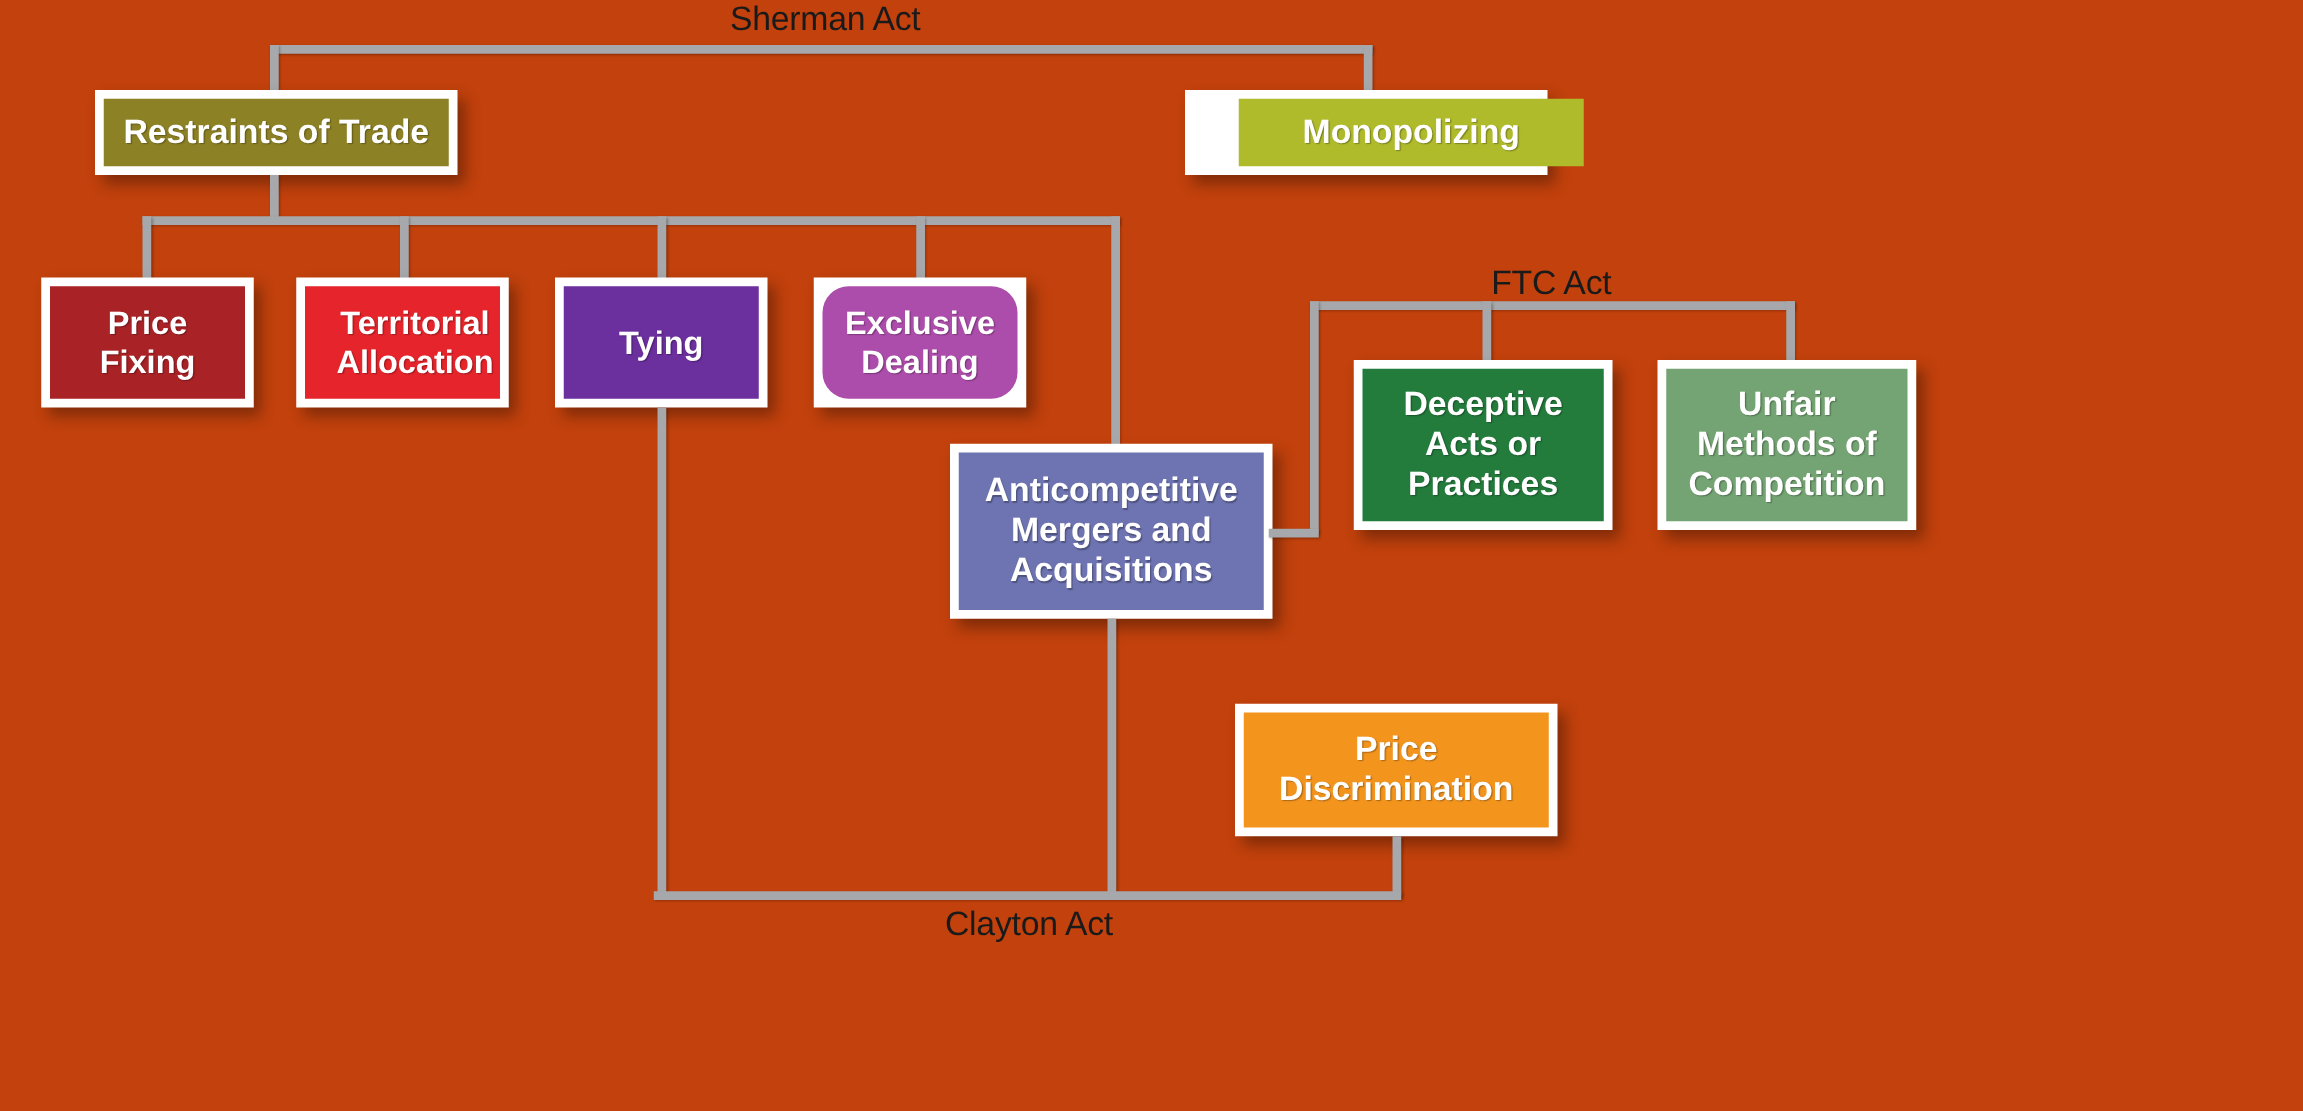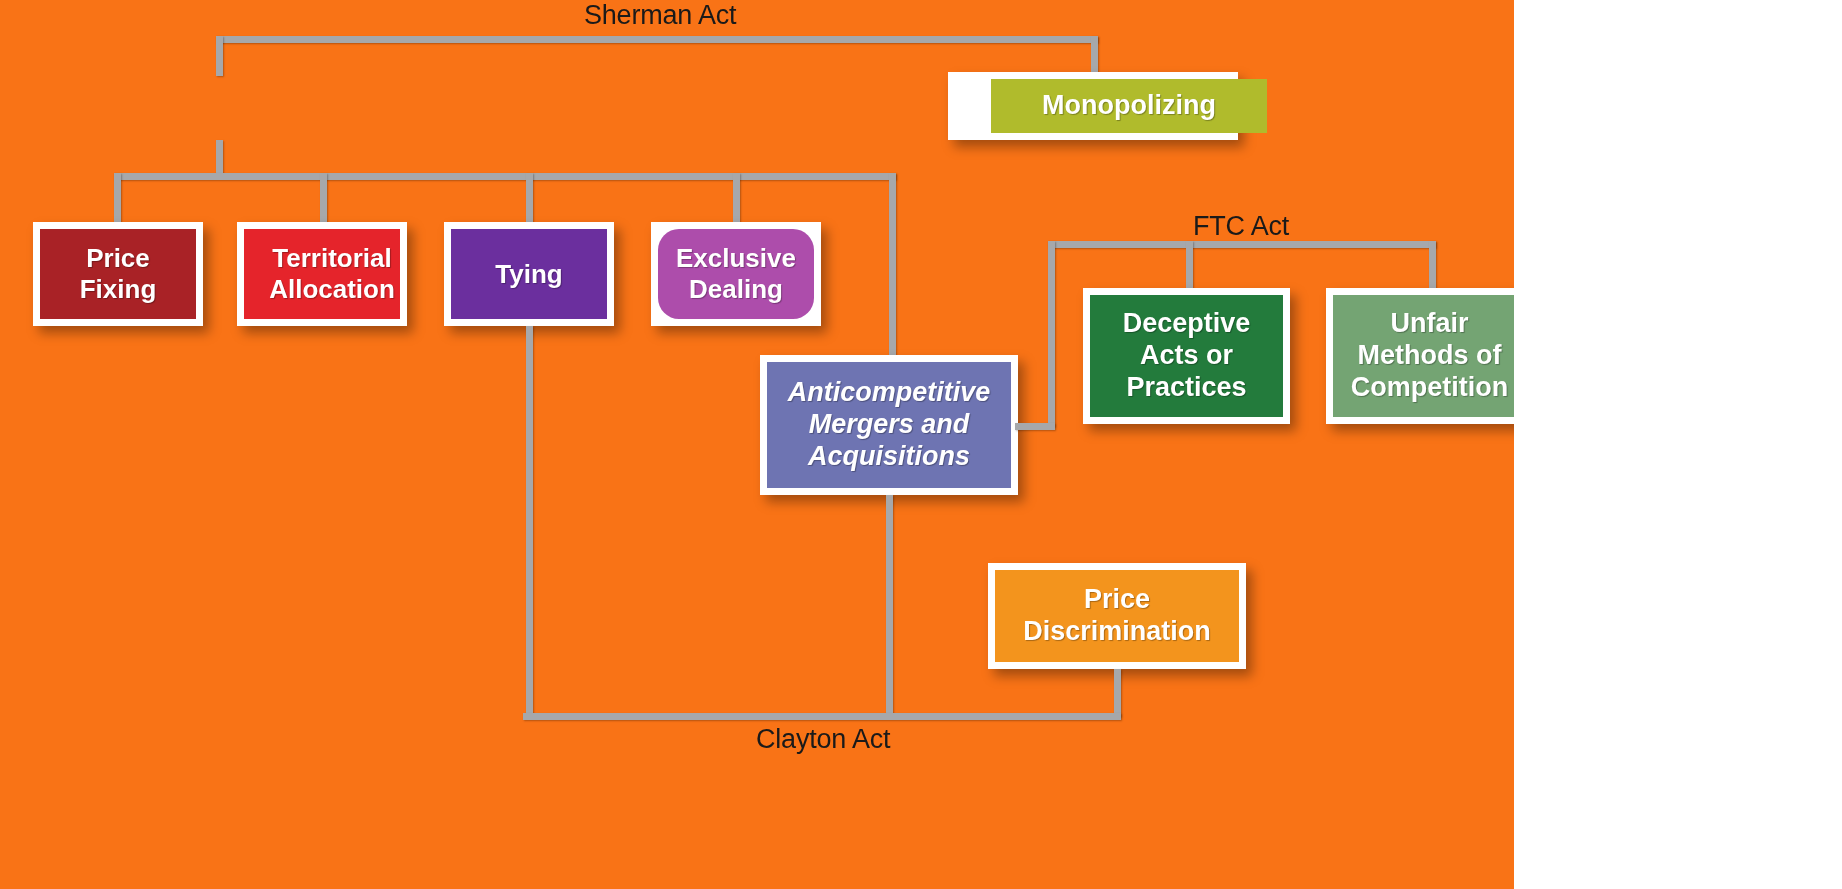--- a/index.html
+++ b/index.html
@@ -5,23 +5,23 @@
   html, body {
     margin: 0;
     padding: 0;
     background: #ffffff;
   }
   body {
     font-family: "Liberation Sans", sans-serif;
   }
   #canvas {
     position: relative;
-    width: 1514px;
+    width: 1842px;
     height: 889px;
-    background: #f97316;
+    background: #c2410c;
     overflow: hidden;
   }
 
   
   .conn {
     position: absolute;
     background: #a6a8ab;
     box-shadow: 1px 1px 2px rgba(0,0,0,0.28);
   }
   .conn.h { height: 7px; }
@@ -69,20 +69,25 @@
 <body>
 
 <div id="canvas">
 
   <div class="act-label" style="left:584px; top:0px;">Sherman Act</div>
 
   <div class="conn h" style="left:216px; top:36px; width:882px;"></div>
   <div class="conn v" style="left:216px; top:36px; height:40px;"></div>
   <div class="conn v" style="left:1091px; top:36px; height:40px;"></div>
 
+  <div class="node" style="left:76px; top:72px; width:290px; height:68px;">
+    <div class="fill" style="background:#8d8125;">
+      <span class="label">Restraints of Trade</span>
+    </div>
+  </div>
 
   <div class="node" style="left:948px; top:72px; width:290px; height:68px;">
     <div class="fill" style="background:#b0bb2c;margin-left:36px;">
       <span class="label">Monopolizing</span>
     </div>
   </div>
 
   <div class="conn v" style="left:216px; top:140px; height:36px;"></div>
 
   <div class="conn h" style="left:114px; top:173px; width:782px;"></div>
@@ -115,21 +120,21 @@
 
   <div class="node small" style="left:651px; top:222px; width:170px; height:104px;">
     <div class="fill" style="background:#ad4dab;border-radius:21px;">
       <span class="label">Exclusive
 Dealing</span>
     </div>
   </div>
 
   <div class="conn v" style="left:526px; top:326px; height:391px;"></div>
 
-  <div class="node" style="left:760px; top:355px; width:258px; height:140px;font-style:italic;">
+  <div class="node" style="left:760px; top:355px; width:258px; height:140px;">
     <div class="fill" style="background:#6e74b2;">
       <span class="label">Anticompetitive
 Mergers and
 Acquisitions</span>
     </div>
   </div>
 
   <div class="conn v" style="left:886px; top:495px; height:222px;"></div>
 
   <div class="act-label" style="left:1193px; top:211px;">FTC Act</div>

